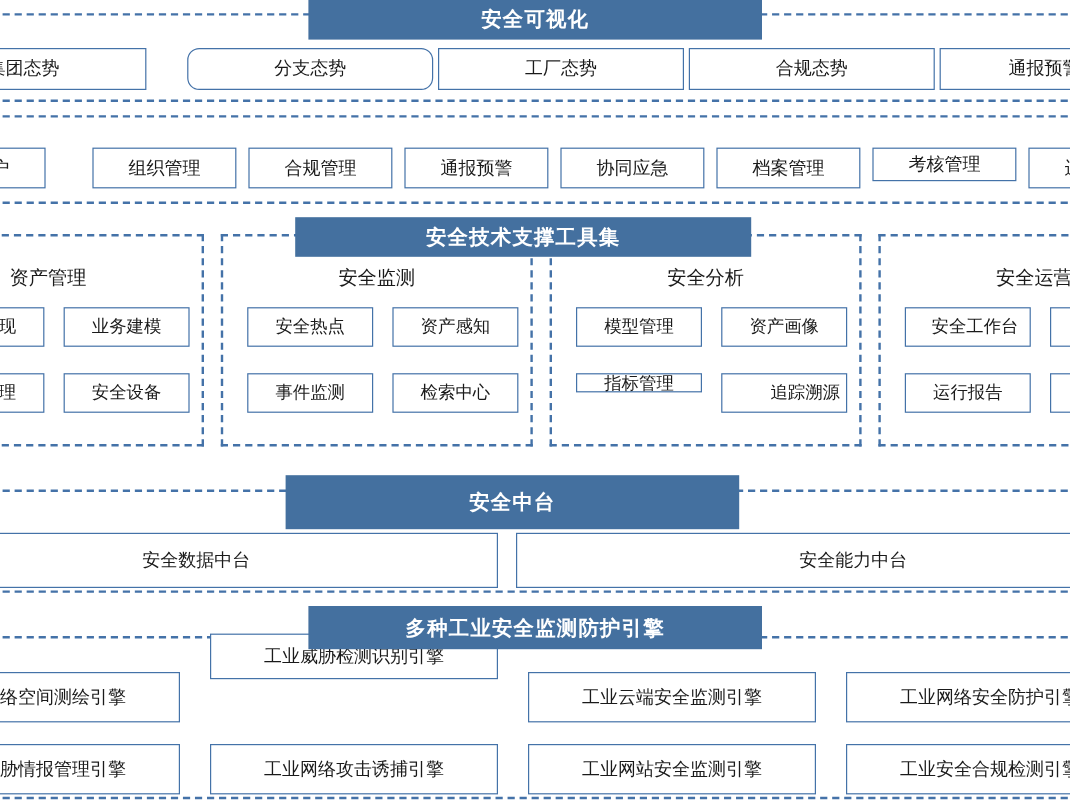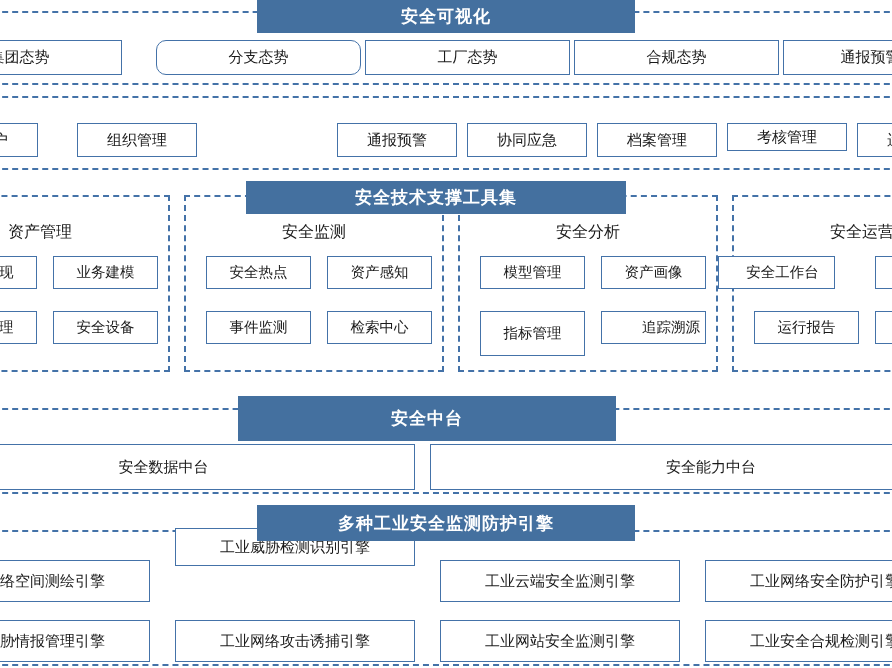--- a/index.html
+++ b/index.html
@@ -86,20 +86,21 @@
   <div class="cell" style="left:-5px;top:40px;width:205px;height:35px;">集团态势</div>
   <div class="cell" style="left:234px;top:40px;width:205px;height:35px;border-radius:10px;">分支态势</div>
   <div class="cell" style="left:443px;top:40px;width:205px;height:35px;">工厂态势</div>
   <div class="cell" style="left:652px;top:40px;width:205px;height:35px;">合规态势</div>
   <div class="cell" style="left:861px;top:40px;width:205px;height:35px;">通报预警态势</div>
 
   <div class="dashbox" style="left:0px;top:96px;width:1048px;height:74px;"></div>
 
   <div class="cell" style="left:-4px;top:123px;width:120px;height:34px;">安全门户</div>
   <div class="cell" style="left:155px;top:123px;width:120px;height:34px;">组织管理</div>
+  <div class="cell" style="left:285px;top:123px;width:120px;height:34px;">合规管理</div>
   <div class="cell" style="left:415px;top:123px;width:120px;height:34px;">通报预警</div>
   <div class="cell" style="left:545px;top:123px;width:120px;height:34px;">协同应急</div>
   <div class="cell" style="left:675px;top:123px;width:120px;height:34px;">档案管理</div>
   <div class="cell" style="left:805px;top:123px;width:120px;height:28px;">考核管理</div>
   <div class="cell" style="left:935px;top:123px;width:120px;height:34px;">运维管理</div>
 
   <div class="ribbon" style="left:324px;top:181px;width:380px;height:33px;">安全技术支撑工具集</div>
 
   <div class="subgroup" style="left:-12px;top:195px;width:260px;height:177px;"></div>
   <div class="subtitle" style="left:-12px;top:222px;width:260px;">资产管理</div>
@@ -112,26 +113,26 @@
   <div class="subtitle" style="left:262px;top:222px;width:260px;">安全监测</div>
   <div class="cell mid" style="left:284px;top:256px;width:105px;height:33px;">安全热点</div>
   <div class="cell mid" style="left:405px;top:256px;width:105px;height:33px;">资产感知</div>
   <div class="cell mid" style="left:284px;top:311px;width:105px;height:33px;">事件监测</div>
   <div class="cell mid" style="left:405px;top:311px;width:105px;height:33px;">检索中心</div>
 
   <div class="subgroup" style="left:536px;top:195px;width:260px;height:177px;"></div>
   <div class="subtitle" style="left:536px;top:222px;width:260px;">安全分析</div>
   <div class="cell mid" style="left:558px;top:256px;width:105px;height:33px;">模型管理</div>
   <div class="cell mid" style="left:679px;top:256px;width:105px;height:33px;">资产画像</div>
-  <div class="cell mid" style="left:558px;top:311px;width:105px;height:45px;">指标管理</div>
+  <div class="cell mid" style="left:558px;top:311px;width:105px;height:16px;">指标管理</div>
   <div class="cell mid" style="left:679px;top:311px;width:105px;height:33px;padding-left:35px;">追踪溯源</div>
 
   <div class="subgroup" style="left:810px;top:195px;width:260px;height:177px;"></div>
   <div class="subtitle" style="left:810px;top:222px;width:260px;">安全运营</div>
-  <div class="cell mid" style="left:796px;top:256px;width:117px;height:33px;padding-left:12px;">安全工作台</div>
+  <div class="cell mid" style="left:832px;top:256px;width:105px;height:33px;padding-left:12px;">安全工作台</div>
   <div class="cell mid" style="left:953px;top:256px;width:105px;height:33px;">安全编排</div>
   <div class="cell mid" style="left:832px;top:311px;width:105px;height:33px;">运行报告</div>
   <div class="cell mid" style="left:953px;top:311px;width:105px;height:33px;">运营管理</div>
 
   <div class="dashbox" style="left:0px;top:408px;width:1048px;height:86px;"></div>
   <div class="ribbon" style="left:316px;top:396px;width:378px;height:45px;">安全中台</div>
 
   <div class="cell wide" style="left:-10px;top:444px;width:503px;height:46px;">安全数据中台</div>
   <div class="cell wide" style="left:508px;top:444px;width:562px;height:46px;">安全能力中台</div>
 

